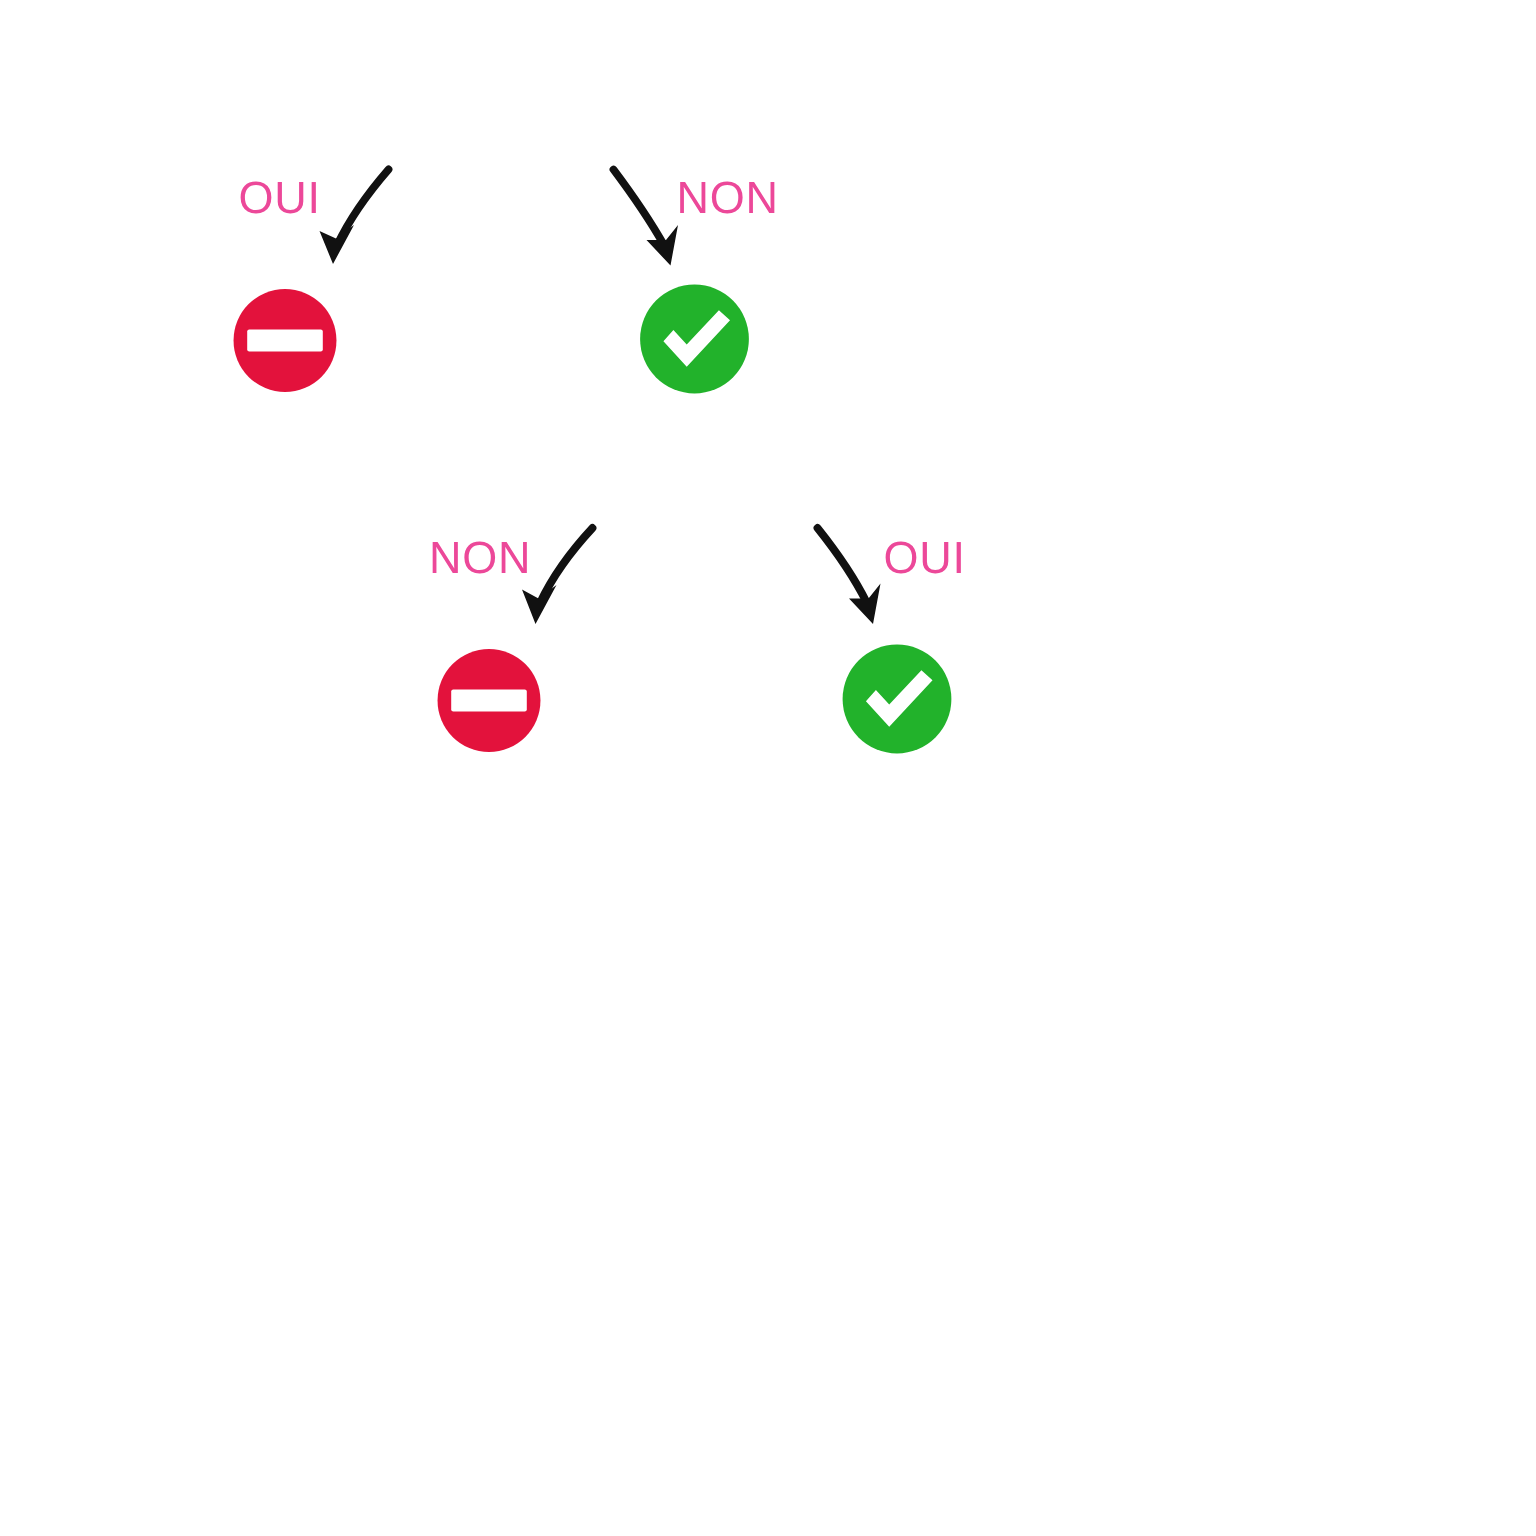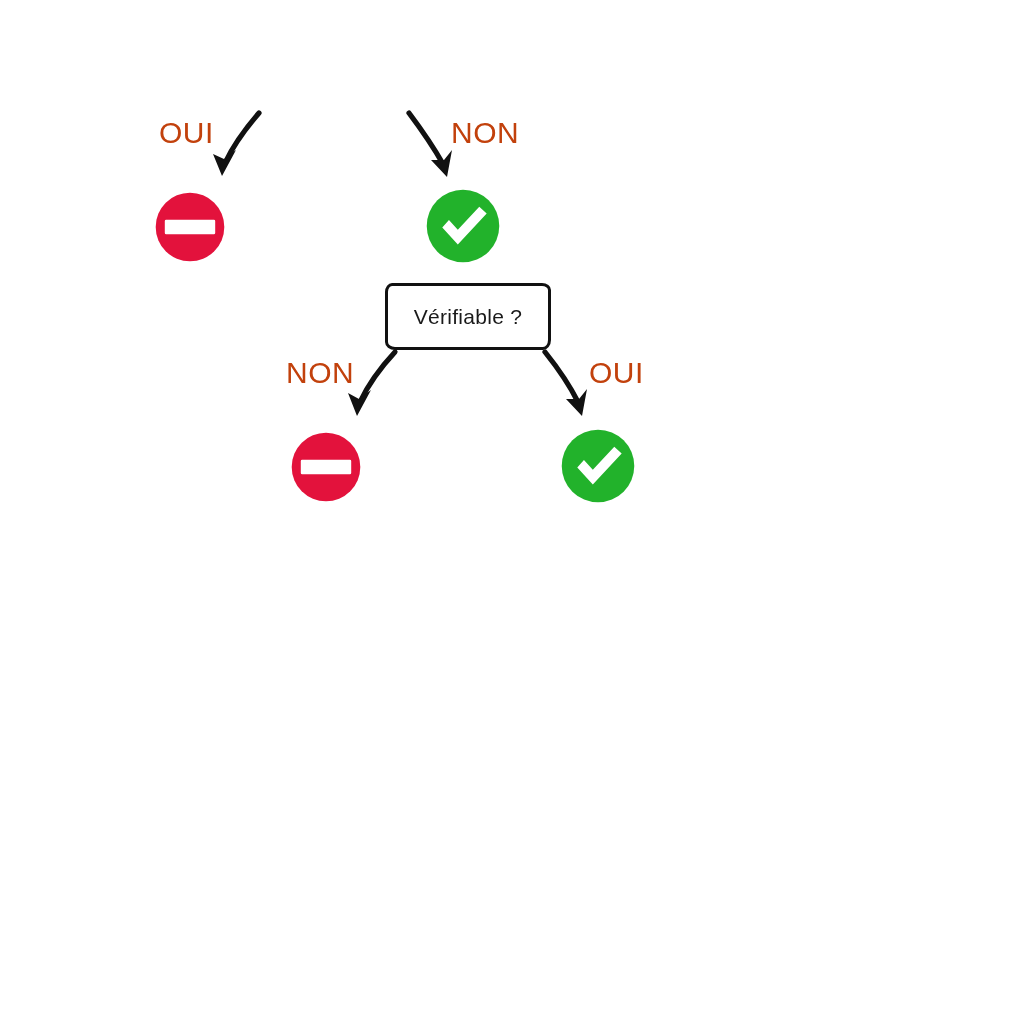--- a/index.html
+++ b/index.html
@@ -50,21 +50,21 @@
     top: 283px;
     width: 166px;
     height: 67px;
   }
   
   .branch-label {
     position: absolute;
     font-family: "Liberation Sans", sans-serif;
     font-size: 30px;
     font-weight: 300;
-    color: #c2410c;
+    color: #ec4899;
     letter-spacing: 0.5px;
     white-space: nowrap;
     line-height: 1;
   }
   #label-oui-1 { left: 159px; top: 118px; }
   #label-non-1 { left: 451px; top: 118px; }
   #label-non-2 { left: 286px; top: 358px; }
   #label-oui-2 { left: 589px; top: 358px; }
   
   .outcome-icon {
@@ -112,23 +112,20 @@
       <path class="arrow-head" d="M 357 416 L 348 393 L 359 399 L 371 390 Z"></path>
     </g>
 
     <g>
       <path class="arrow-stroke" d="M 545 352 C 557 367 570 386 578 402"></path>
       <path class="arrow-head" d="M 582 416 L 566 399 L 579 399 L 587 389 Z"></path>
     </g>
   </svg>
 
 
-  <div class="decision-box" id="box-verifiable">
-    <span class="box-label">Vérifiable ?</span>
-  </div>
 
   <div class="branch-label" id="label-oui-1">OUI</div>
 
   <div class="branch-label" id="label-non-1">NON</div>
 
   <div class="branch-label" id="label-non-2">NON</div>
 
   <div class="branch-label" id="label-oui-2">OUI</div>
 
   <svg class="outcome-icon" id="icon-deny-1" viewBox="0 0 100 100" xmlns="http://www.w3.org/2000/svg">

